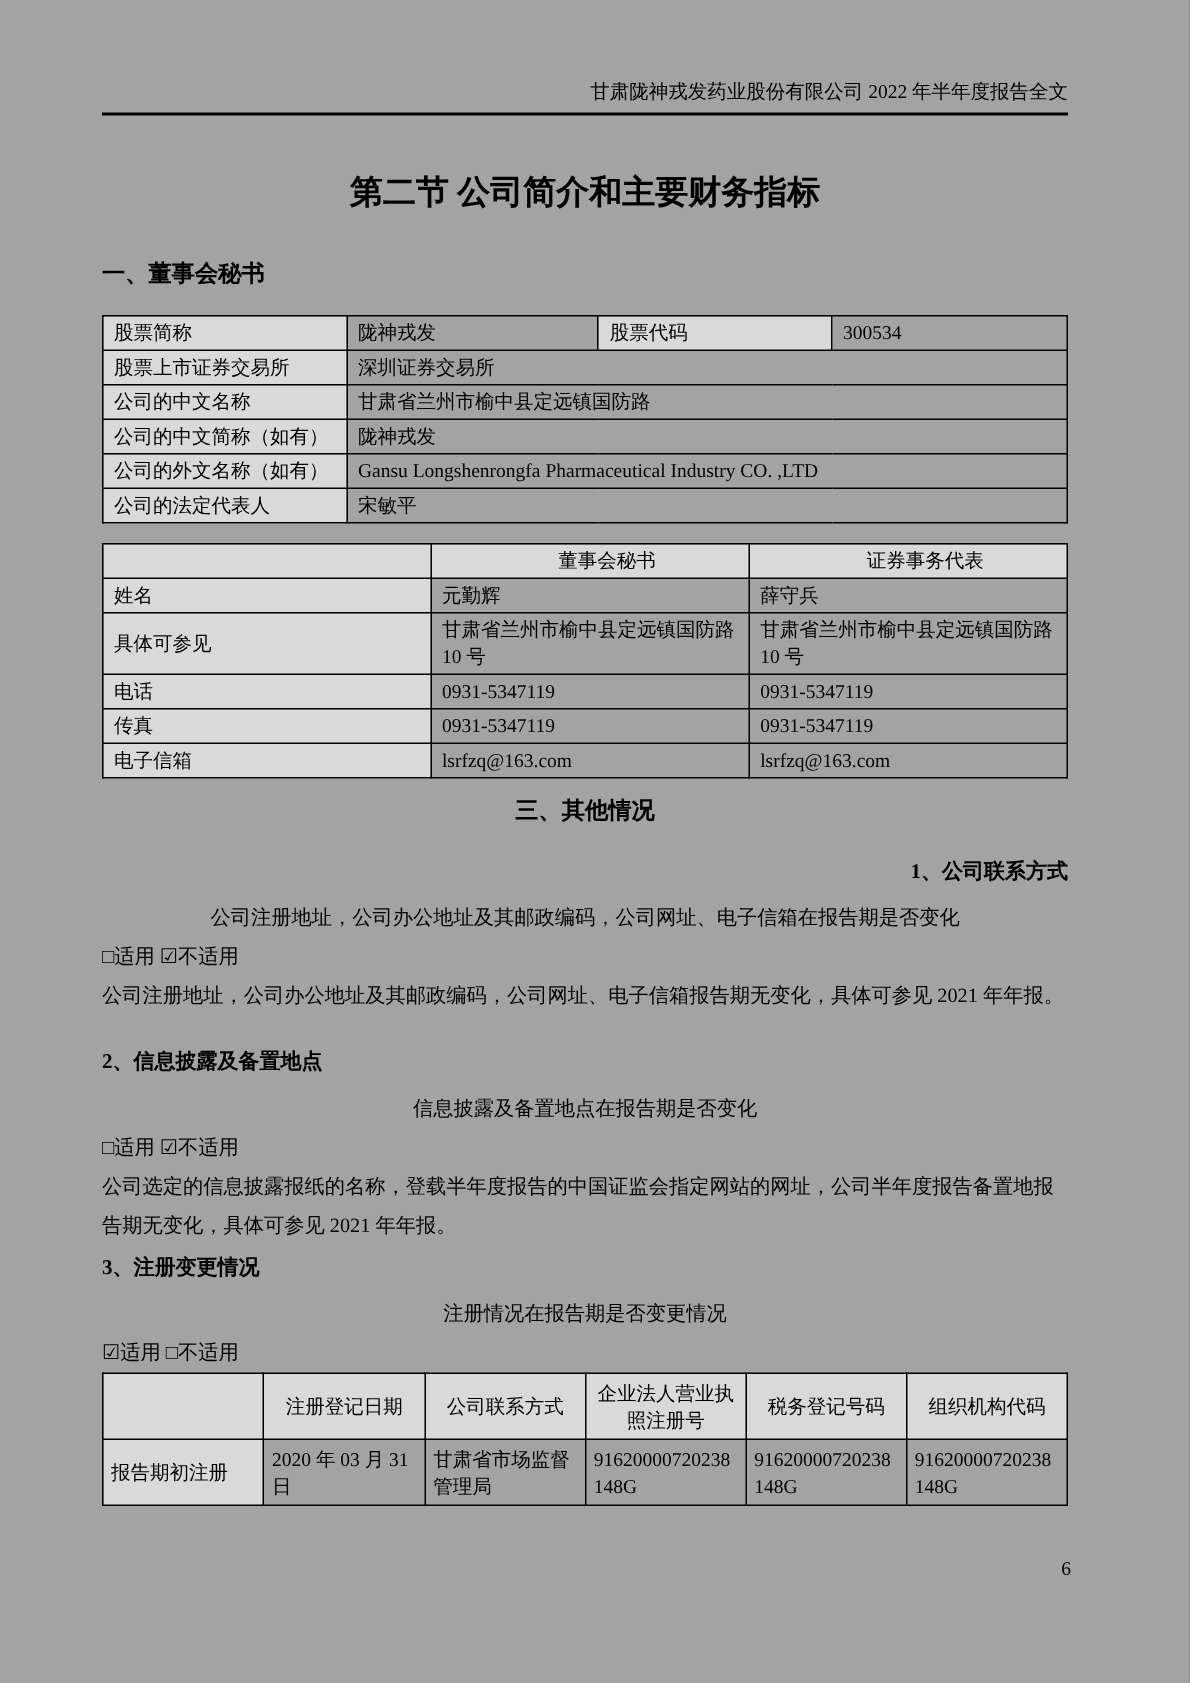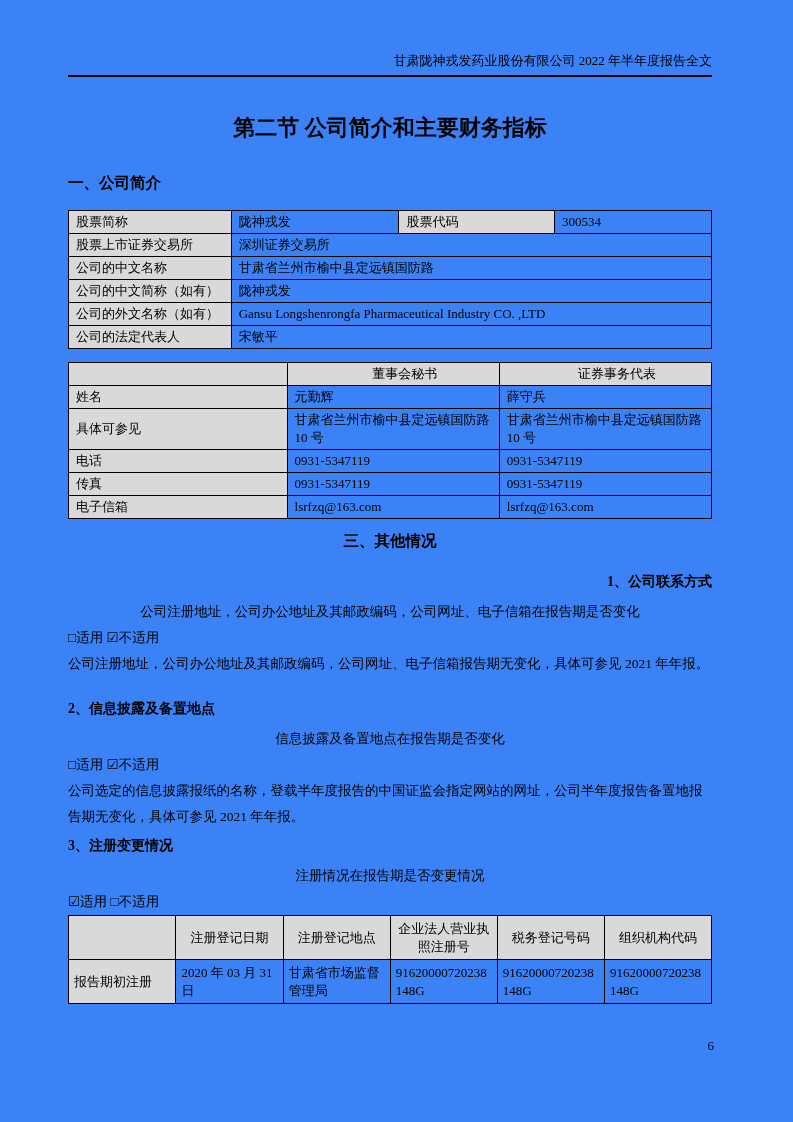--- a/index.html
+++ b/index.html
@@ -2,21 +2,21 @@
 <html><head>
 <meta charset="utf-8">
 <style>
   * { margin: 0; padding: 0; box-sizing: border-box; }
   html, body { background: #888; }
   .page {
     position: relative;
     width: 793px;
     height: 1122px;
     margin: 0 auto;
-    background: #3b82f6;
+    background: #a3a3a3;
     font-family: "Liberation Serif", "DejaVu Serif", serif;
     color: #000;
     overflow: hidden;
   }
   .content { margin: 0 81px 0 68px; }
 
   .doc-header {
     padding-top: 52px;
     padding-bottom: 6px;
     border-bottom: 2px solid #000;
@@ -92,21 +92,21 @@
 
 <div class="page">
   <div class="content">
 
     <div class="doc-header">
       <span>甘肃陇神戎发药业股份有限公司 2022 年半年度报告全文</span>
     </div>
 
     <div class="doc-title">第二节 公司简介和主要财务指标</div>
 
-    <h2 class="sec" id="s1-heading">一、公司简介</h2>
+    <h2 class="sec" id="s1-heading">一、董事会秘书</h2>
 
     <table id="table-company">
       <colgroup>
           <col style="width:25.3%">
           <col style="width:26.1%">
           <col style="width:24.2%">
           <col style="width:24.4%">
         </colgroup>
       <tbody>
           <tr>
@@ -201,21 +201,21 @@
           <col style="width:16.7%">
           <col style="width:16.65%">
           <col style="width:16.65%">
           <col style="width:16.65%">
           <col style="width:16.65%">
         </colgroup>
       <tbody>
           <tr>
         <td class="shade"></td>
         <td class="shade ctr">注册登记日期</td>
-        <td class="shade ctr">注册登记地点</td>
+        <td class="shade ctr">公司联系方式</td>
         <td class="shade ctr">企业法人营业执照注册号</td>
         <td class="shade ctr">税务登记号码</td>
         <td class="shade ctr">组织机构代码</td>
       </tr>
       <tr>
         <td class="shade">报告期初注册</td>
         <td>2020 年 03 月 31 日</td>
         <td>甘肃省市场监督管理局</td>
         <td>91620000720238148G</td>
         <td>91620000720238148G</td>

